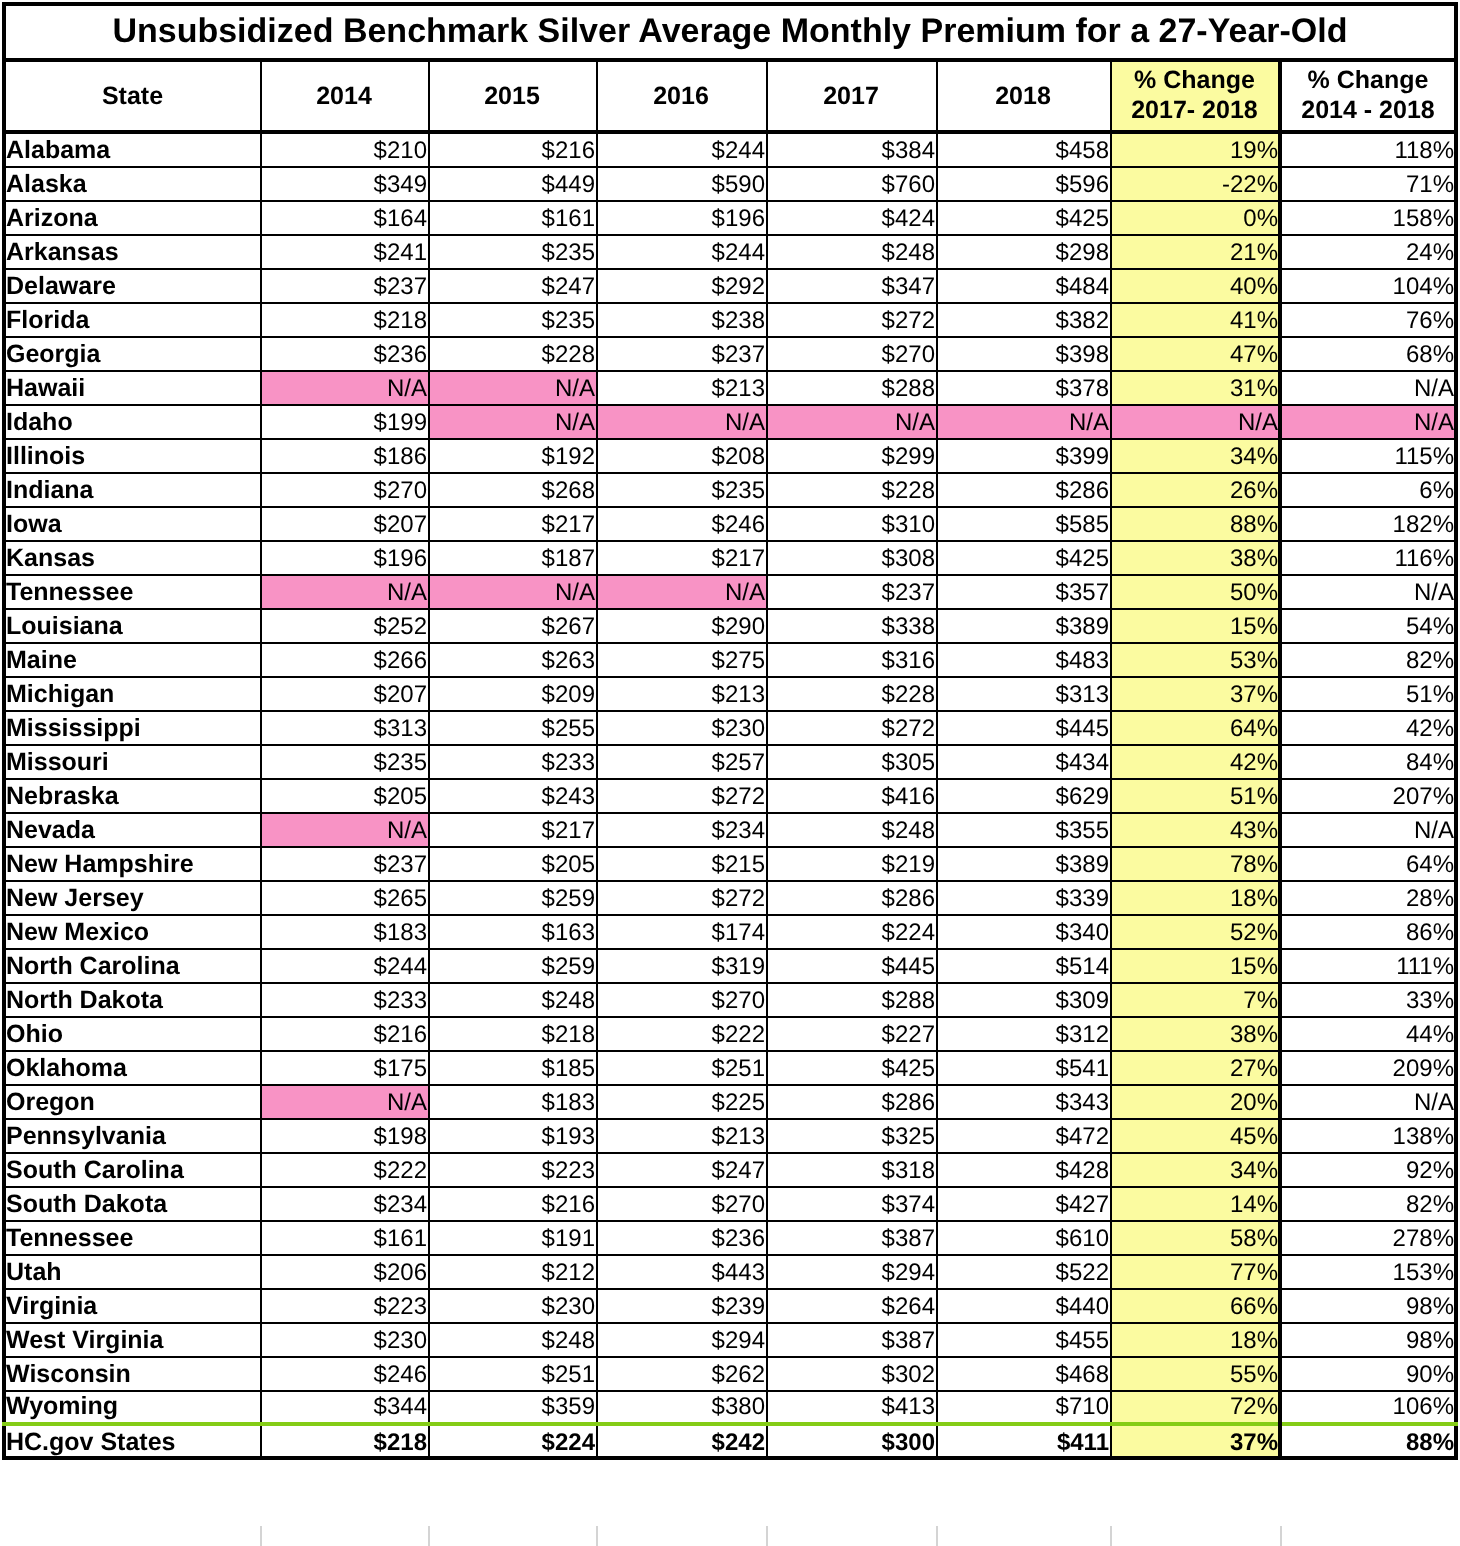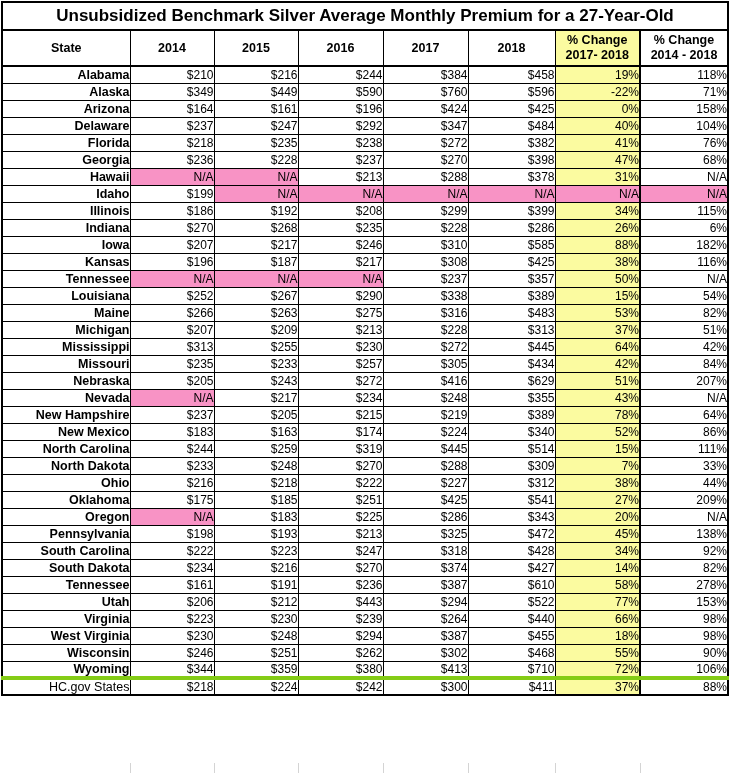--- a/index.html
+++ b/index.html
@@ -43,41 +43,39 @@
     height: 34px;
     text-align: center;
     vertical-align: middle;
     font-weight: bold;
     font-size: 12.5px;
     line-height: 1.2;
     border-bottom: 2px solid #000;
   }
   tbody tr { height: 17px; }
   td.state, th.state {
-    text-align: right;
     font-weight: bold;
     font-size: 12.5px;
     padding-right: 3px;
   }
   td.val {
     text-align: right;
     font-size: 12px;
     font-weight: normal;
     padding-right: 10px;
   }
   td.pct { padding-right: 8px; }
   .yellow { background: #fbfba0; }
   .pink   { background: #f893c5; }
   .lastcol { border-left: 2px solid #000 !important; }
   tr.total { font-weight: bold; }
   tr.total th, tr.total td {
-    border-top: 4px solid #84cc16;
+    border-top: 2px solid #84cc16;
     border-bottom: 2px solid #000;
-    font-weight: normal;
-    padding-left: 32px;
+    font-weight: bold;
   }
   
   .grid-stubs { position: absolute; left: 0; top: 762px; width: 730px; height: 11px; }
   .grid-stubs .vline {
     position: absolute;
     top: 0;
     width: 1px;
     height: 11px;
     background: #d4d4d4;
   }
@@ -143,20 +141,30 @@
           <td class="state">Arizona</td>
           <td class="val">$164</td>
           <td class="val">$161</td>
           <td class="val">$196</td>
           <td class="val">$424</td>
           <td class="val">$425</td>
           <td class="val pct yellow">0%</td>
           <td class="val pct lastcol">158%</td>
         </tr>
         <tr>
+          <td class="state">Arkansas</td>
+          <td class="val">$241</td>
+          <td class="val">$235</td>
+          <td class="val">$244</td>
+          <td class="val">$248</td>
+          <td class="val">$298</td>
+          <td class="val pct yellow">21%</td>
+          <td class="val pct lastcol">24%</td>
+        </tr>
+        <tr>
           <td class="state">Delaware</td>
           <td class="val">$237</td>
           <td class="val">$247</td>
           <td class="val">$292</td>
           <td class="val">$347</td>
           <td class="val">$484</td>
           <td class="val pct yellow">40%</td>
           <td class="val pct lastcol">104%</td>
         </tr>
         <tr>
@@ -321,20 +329,30 @@
         </tr>
         <tr>
           <td class="state">New Hampshire</td>
           <td class="val">$237</td>
           <td class="val">$205</td>
           <td class="val">$215</td>
           <td class="val">$219</td>
           <td class="val">$389</td>
           <td class="val pct yellow">78%</td>
           <td class="val pct lastcol">64%</td>
+        </tr>
+        <tr>
+          <td class="state">New Jersey</td>
+          <td class="val">$265</td>
+          <td class="val">$259</td>
+          <td class="val">$272</td>
+          <td class="val">$286</td>
+          <td class="val">$339</td>
+          <td class="val pct yellow">18%</td>
+          <td class="val pct lastcol">28%</td>
         </tr>
         <tr>
           <td class="state">New Mexico</td>
           <td class="val">$183</td>
           <td class="val">$163</td>
           <td class="val">$174</td>
           <td class="val">$224</td>
           <td class="val">$340</td>
           <td class="val pct yellow">52%</td>
           <td class="val pct lastcol">86%</td>

